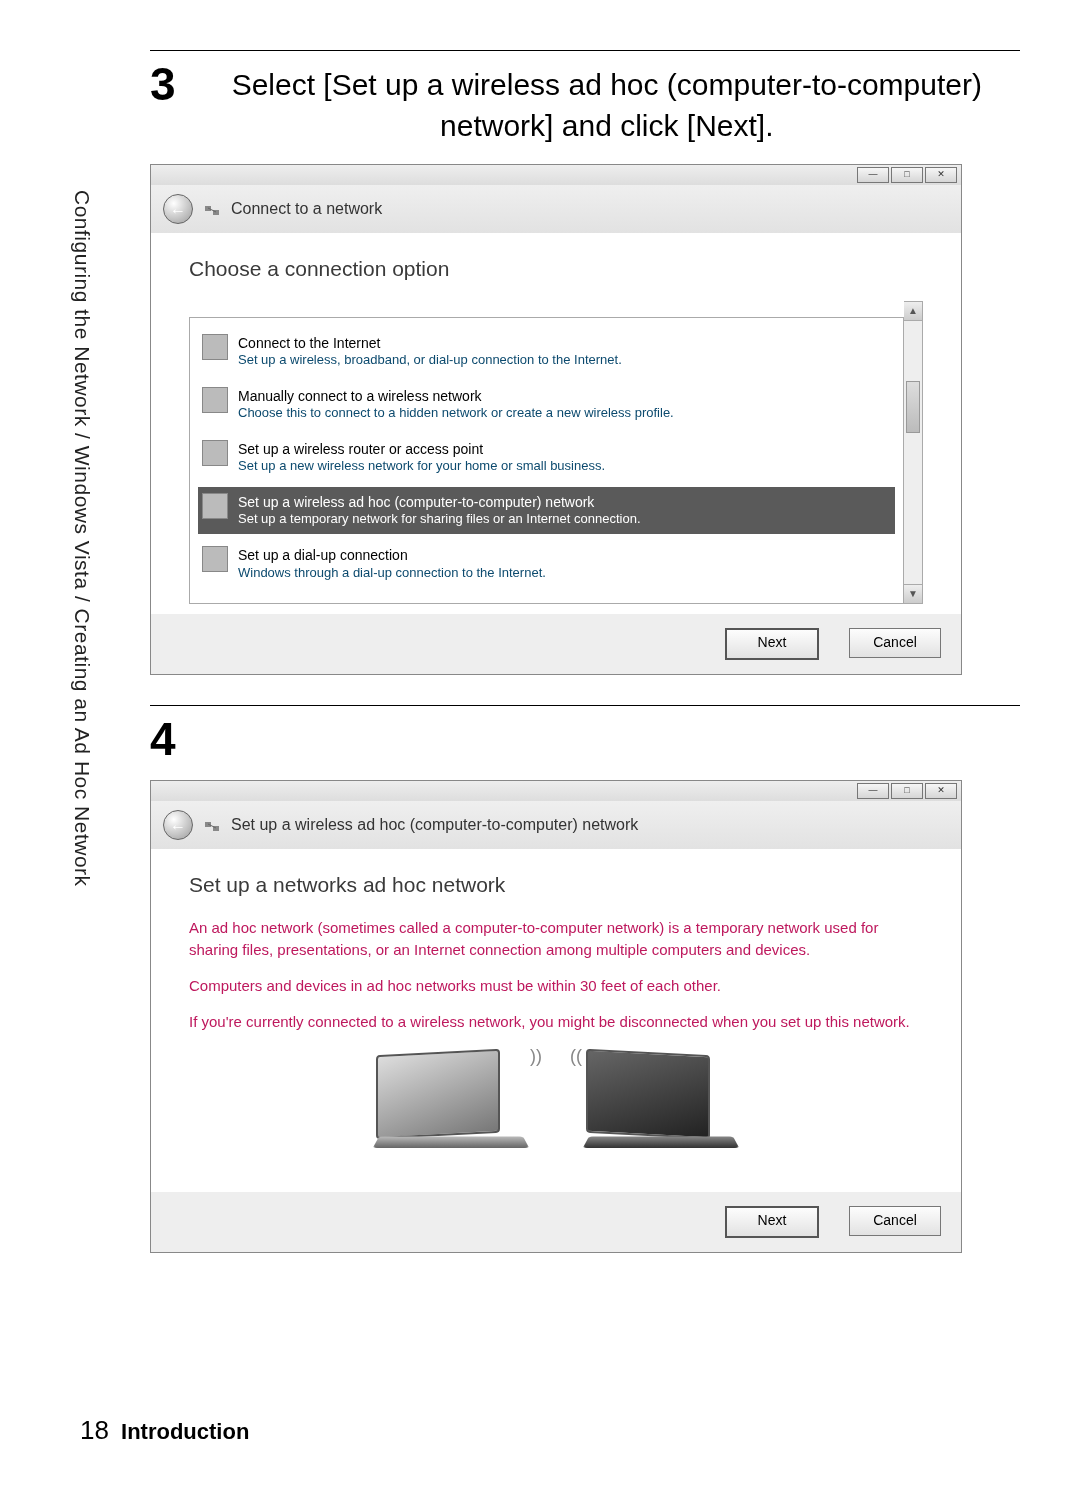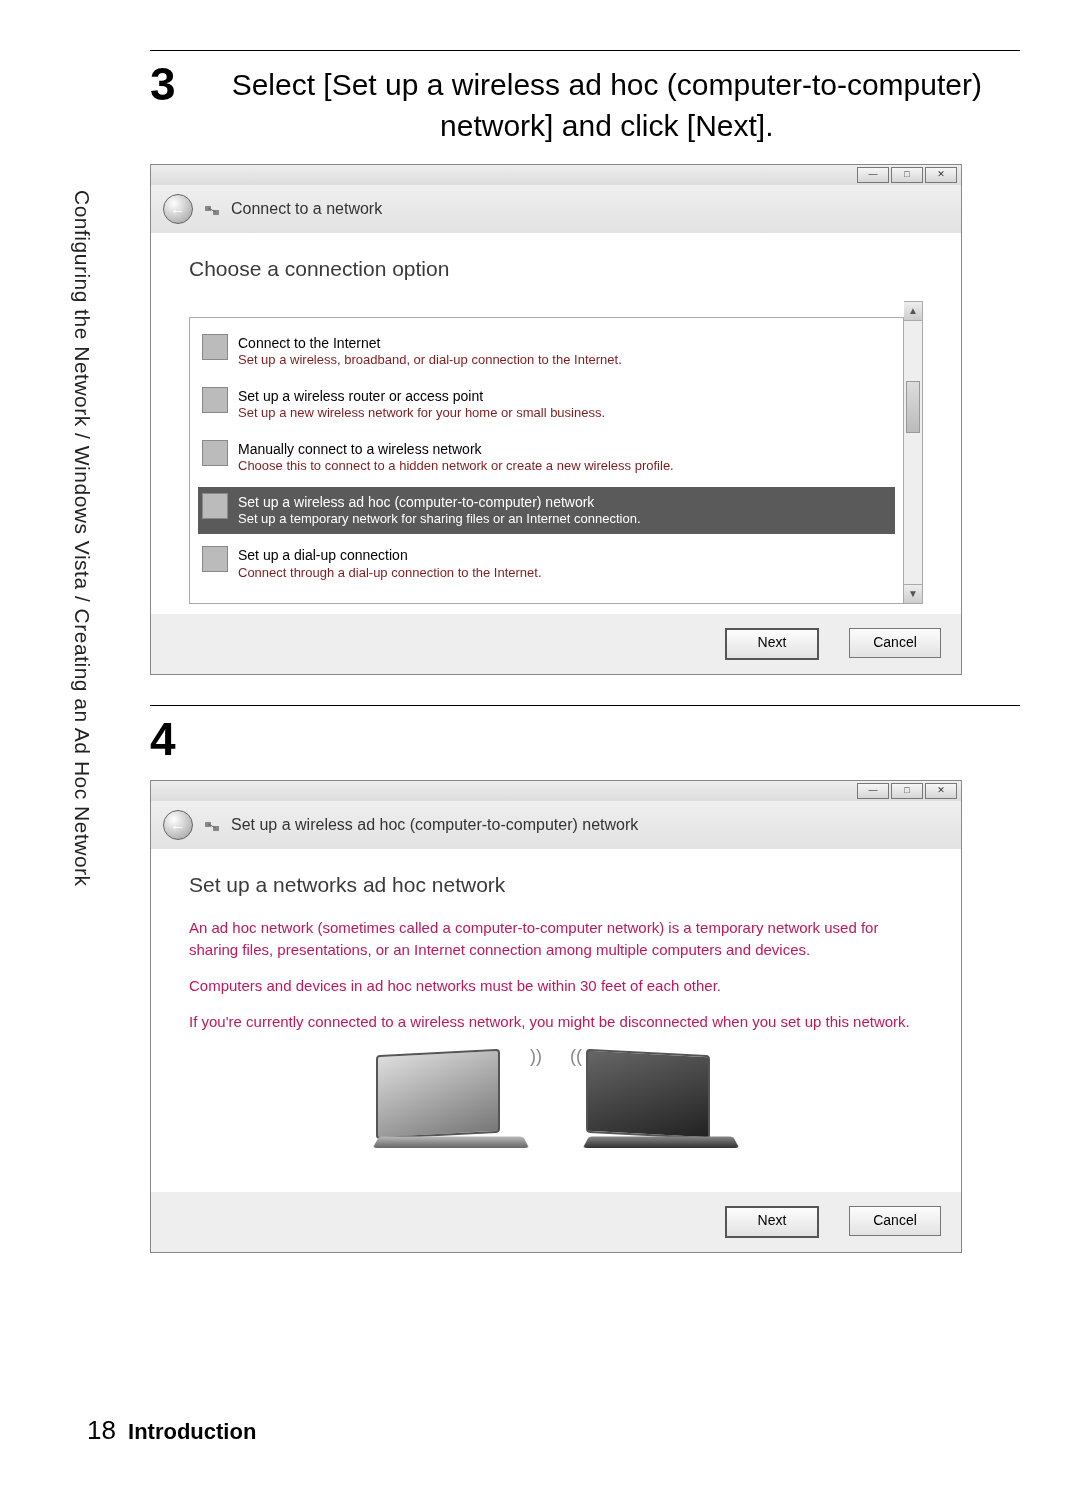--- a/index.html
+++ b/index.html
@@ -149,21 +149,21 @@
   line-height: 1.3;
 }
 .opt-title {
   display: block;
 }
 .opt-sub {
   display: block;
   font-size: 13px;
 }
 .opt-item:not(.selected) .opt-sub {
-  color: #7f1d1d;
+  color: #0c4a6e;
 }
 .scroll-col {
   width: 18px;
   display: flex;
   flex-direction: column;
   border: 1px solid #aaa;
   border-left: none;
 }
 .scroll-arrow {
   height: 18px;
@@ -254,21 +254,21 @@
   position: absolute;
   top: -6px;
   font-size: 18px;
   color: #888;
 }
 .laptop .signal { right: -16px; }
 .laptop.right .signal { left: -16px; right: auto; }
 .page-footer {
   position: absolute;
   bottom: 40px;
-  left: 87px;
+  left: 80px;
   font-size: 22px;
 }
 .page-footer .pnum {
   font-size: 26px;
   margin-right: 6px;
 }
 .page-footer .ptitle {
   font-weight: bold;
 }
 </style>
@@ -314,46 +314,46 @@
                 <div class="opt-icon"></div>
                 <div class="opt-text">
                   <span class="opt-title">Connect to the Internet</span>
                   <span class="opt-sub">Set up a wireless, broadband, or dial-up connection to the Internet.</span>
                 </div>
               </div>
 
               <div class="opt-item">
                 <div class="opt-icon"></div>
                 <div class="opt-text">
-                  <span class="opt-title">Set up a wireless router or access point</span>
-                  <span class="opt-sub">Set up a new wireless network for your home or small business.</span>
+                  <span class="opt-title">Manually connect to a wireless network</span>
+                  <span class="opt-sub">Choose this to connect to a hidden network or create a new wireless profile.</span>
                 </div>
               </div>
 
               <div class="opt-item">
                 <div class="opt-icon"></div>
                 <div class="opt-text">
-                  <span class="opt-title">Manually connect to a wireless network</span>
-                  <span class="opt-sub">Choose this to connect to a hidden network or create a new wireless profile.</span>
+                  <span class="opt-title">Set up a wireless router or access point</span>
+                  <span class="opt-sub">Set up a new wireless network for your home or small business.</span>
                 </div>
               </div>
 
               <div class="opt-item selected">
                 <div class="opt-icon"></div>
                 <div class="opt-text">
                   <span class="opt-title">Set up a wireless ad hoc (computer-to-computer) network</span>
                   <span class="opt-sub">Set up a temporary network for sharing files or an Internet connection.</span>
                 </div>
               </div>
 
               <div class="opt-item">
                 <div class="opt-icon"></div>
                 <div class="opt-text">
                   <span class="opt-title">Set up a dial-up connection</span>
-                  <span class="opt-sub">Connect through a dial-up connection to the Internet.</span>
+                  <span class="opt-sub">Windows through a dial-up connection to the Internet.</span>
                 </div>
               </div>
 
             </div>
             <div class="scroll-col">
               <div class="scroll-arrow">▲</div>
               <div class="scroll-track">
                 <div class="scroll-thumb"></div>
               </div>
               <div class="scroll-arrow down">▼</div>

